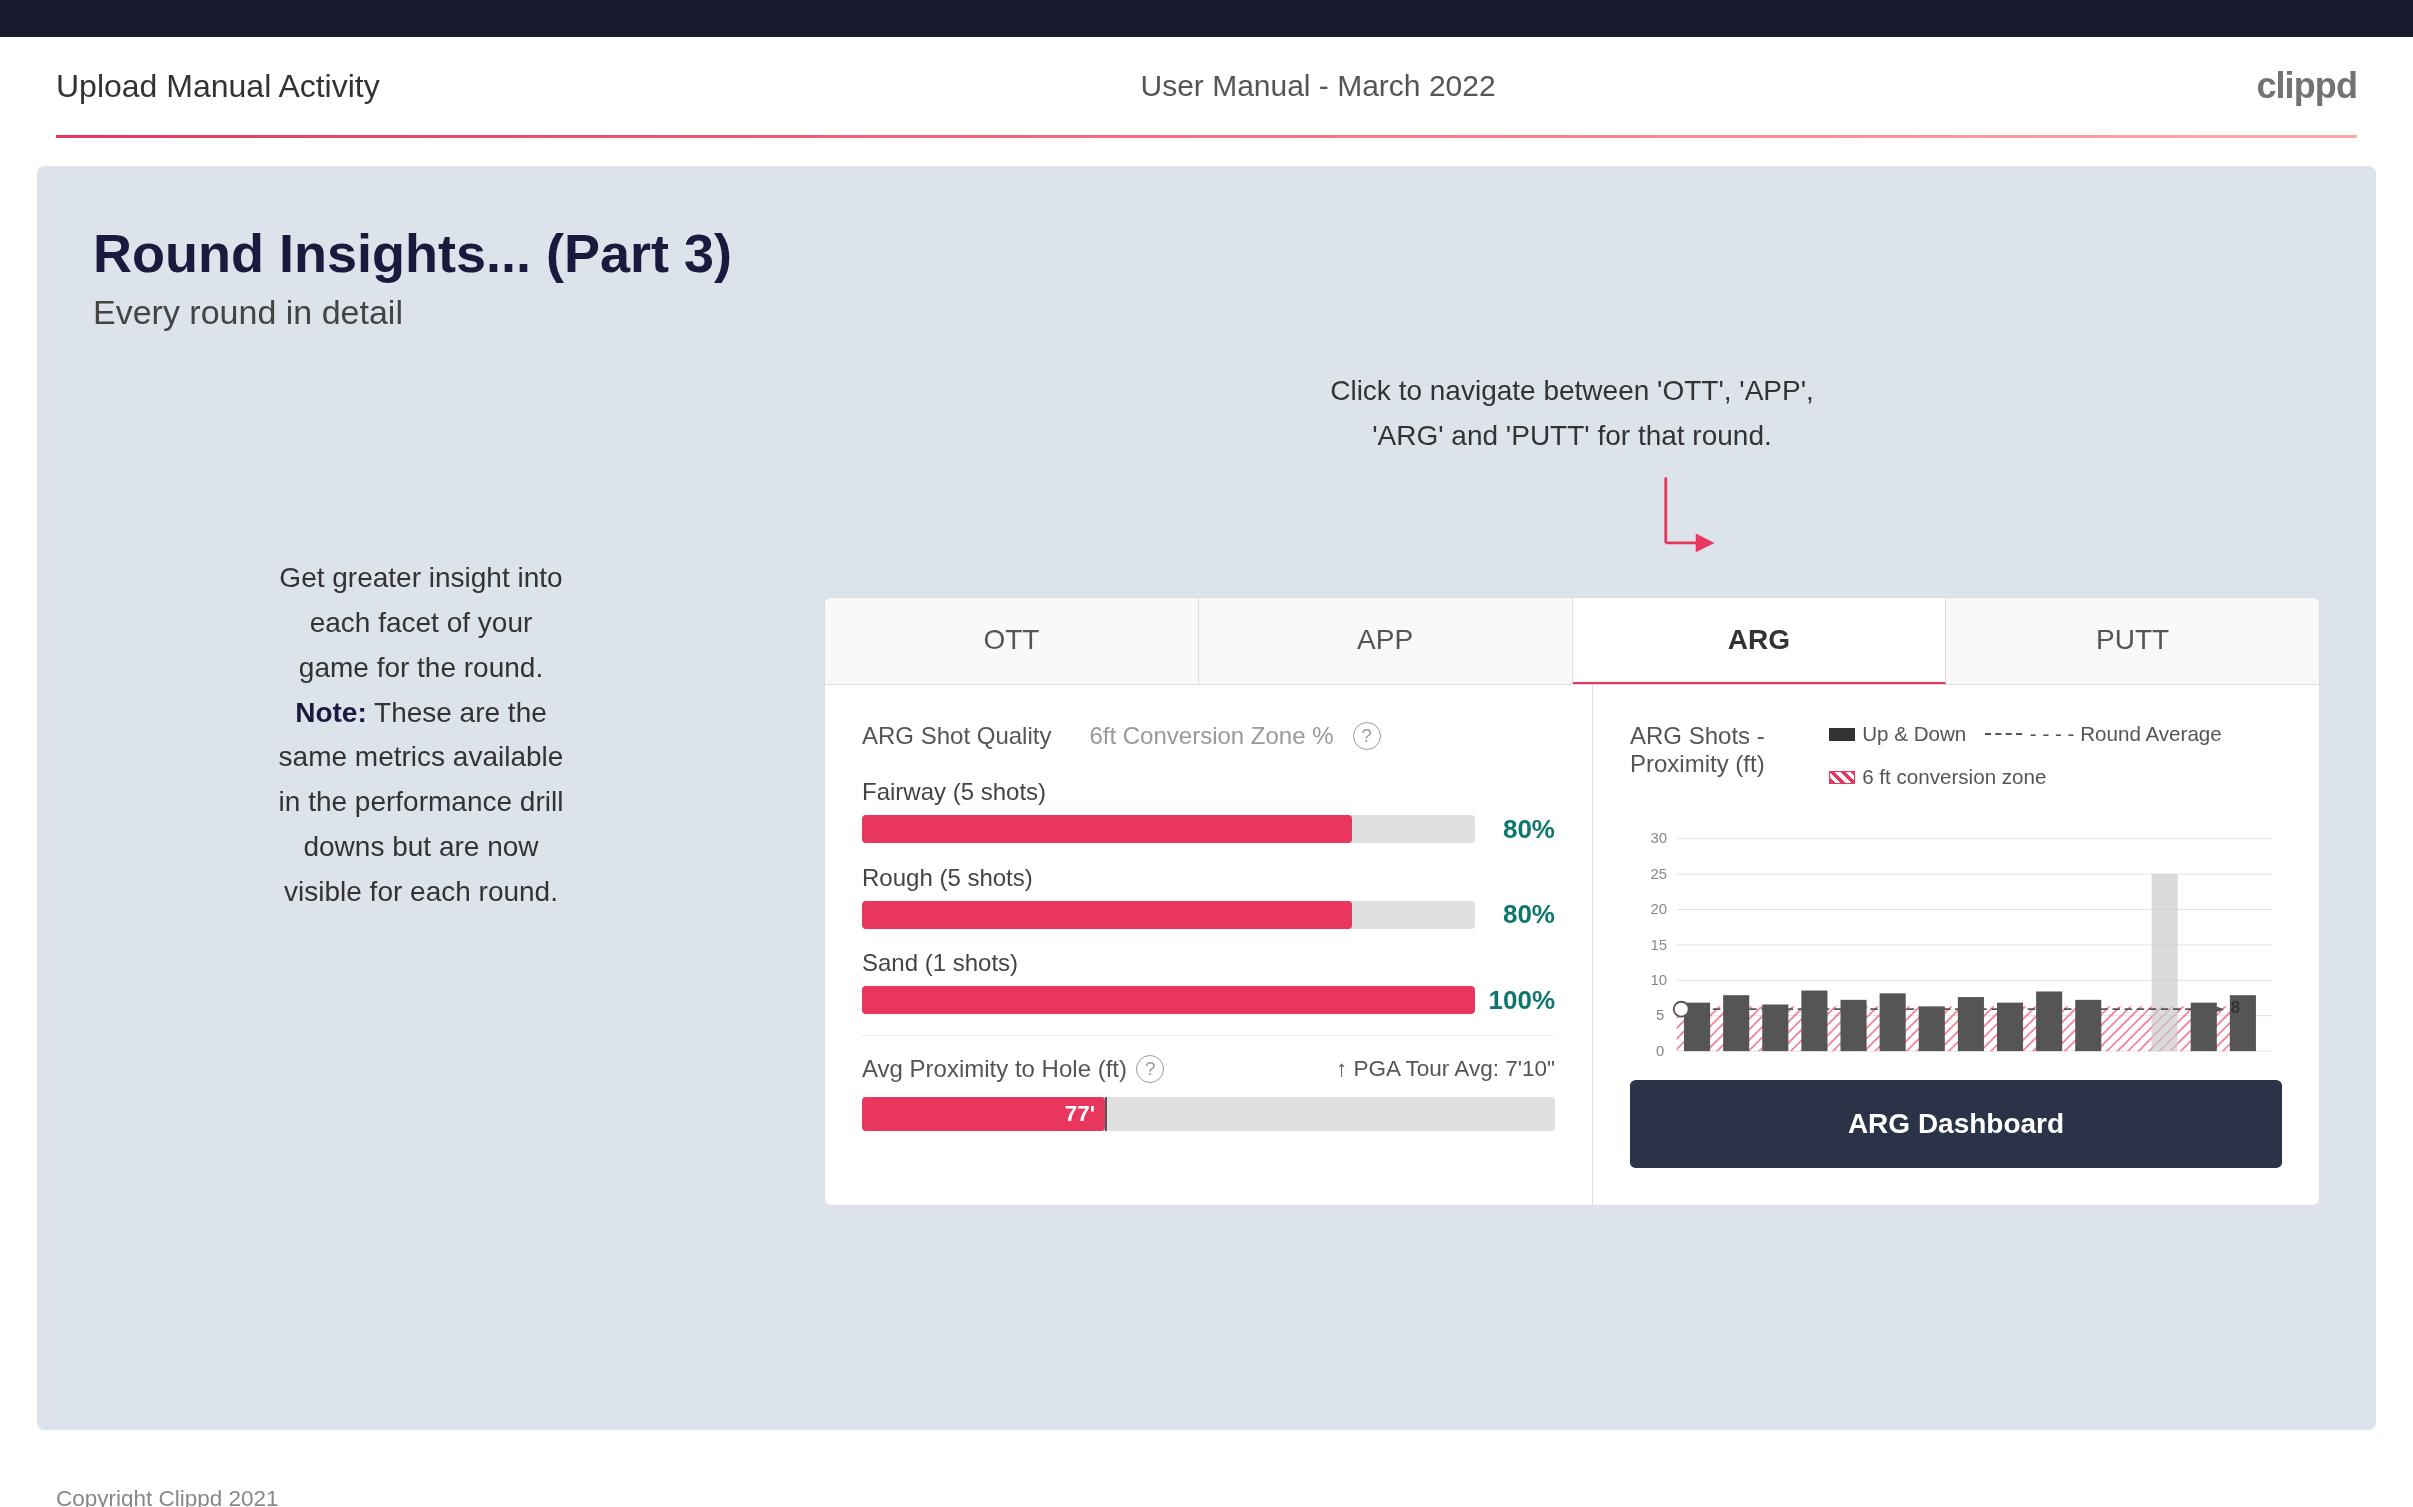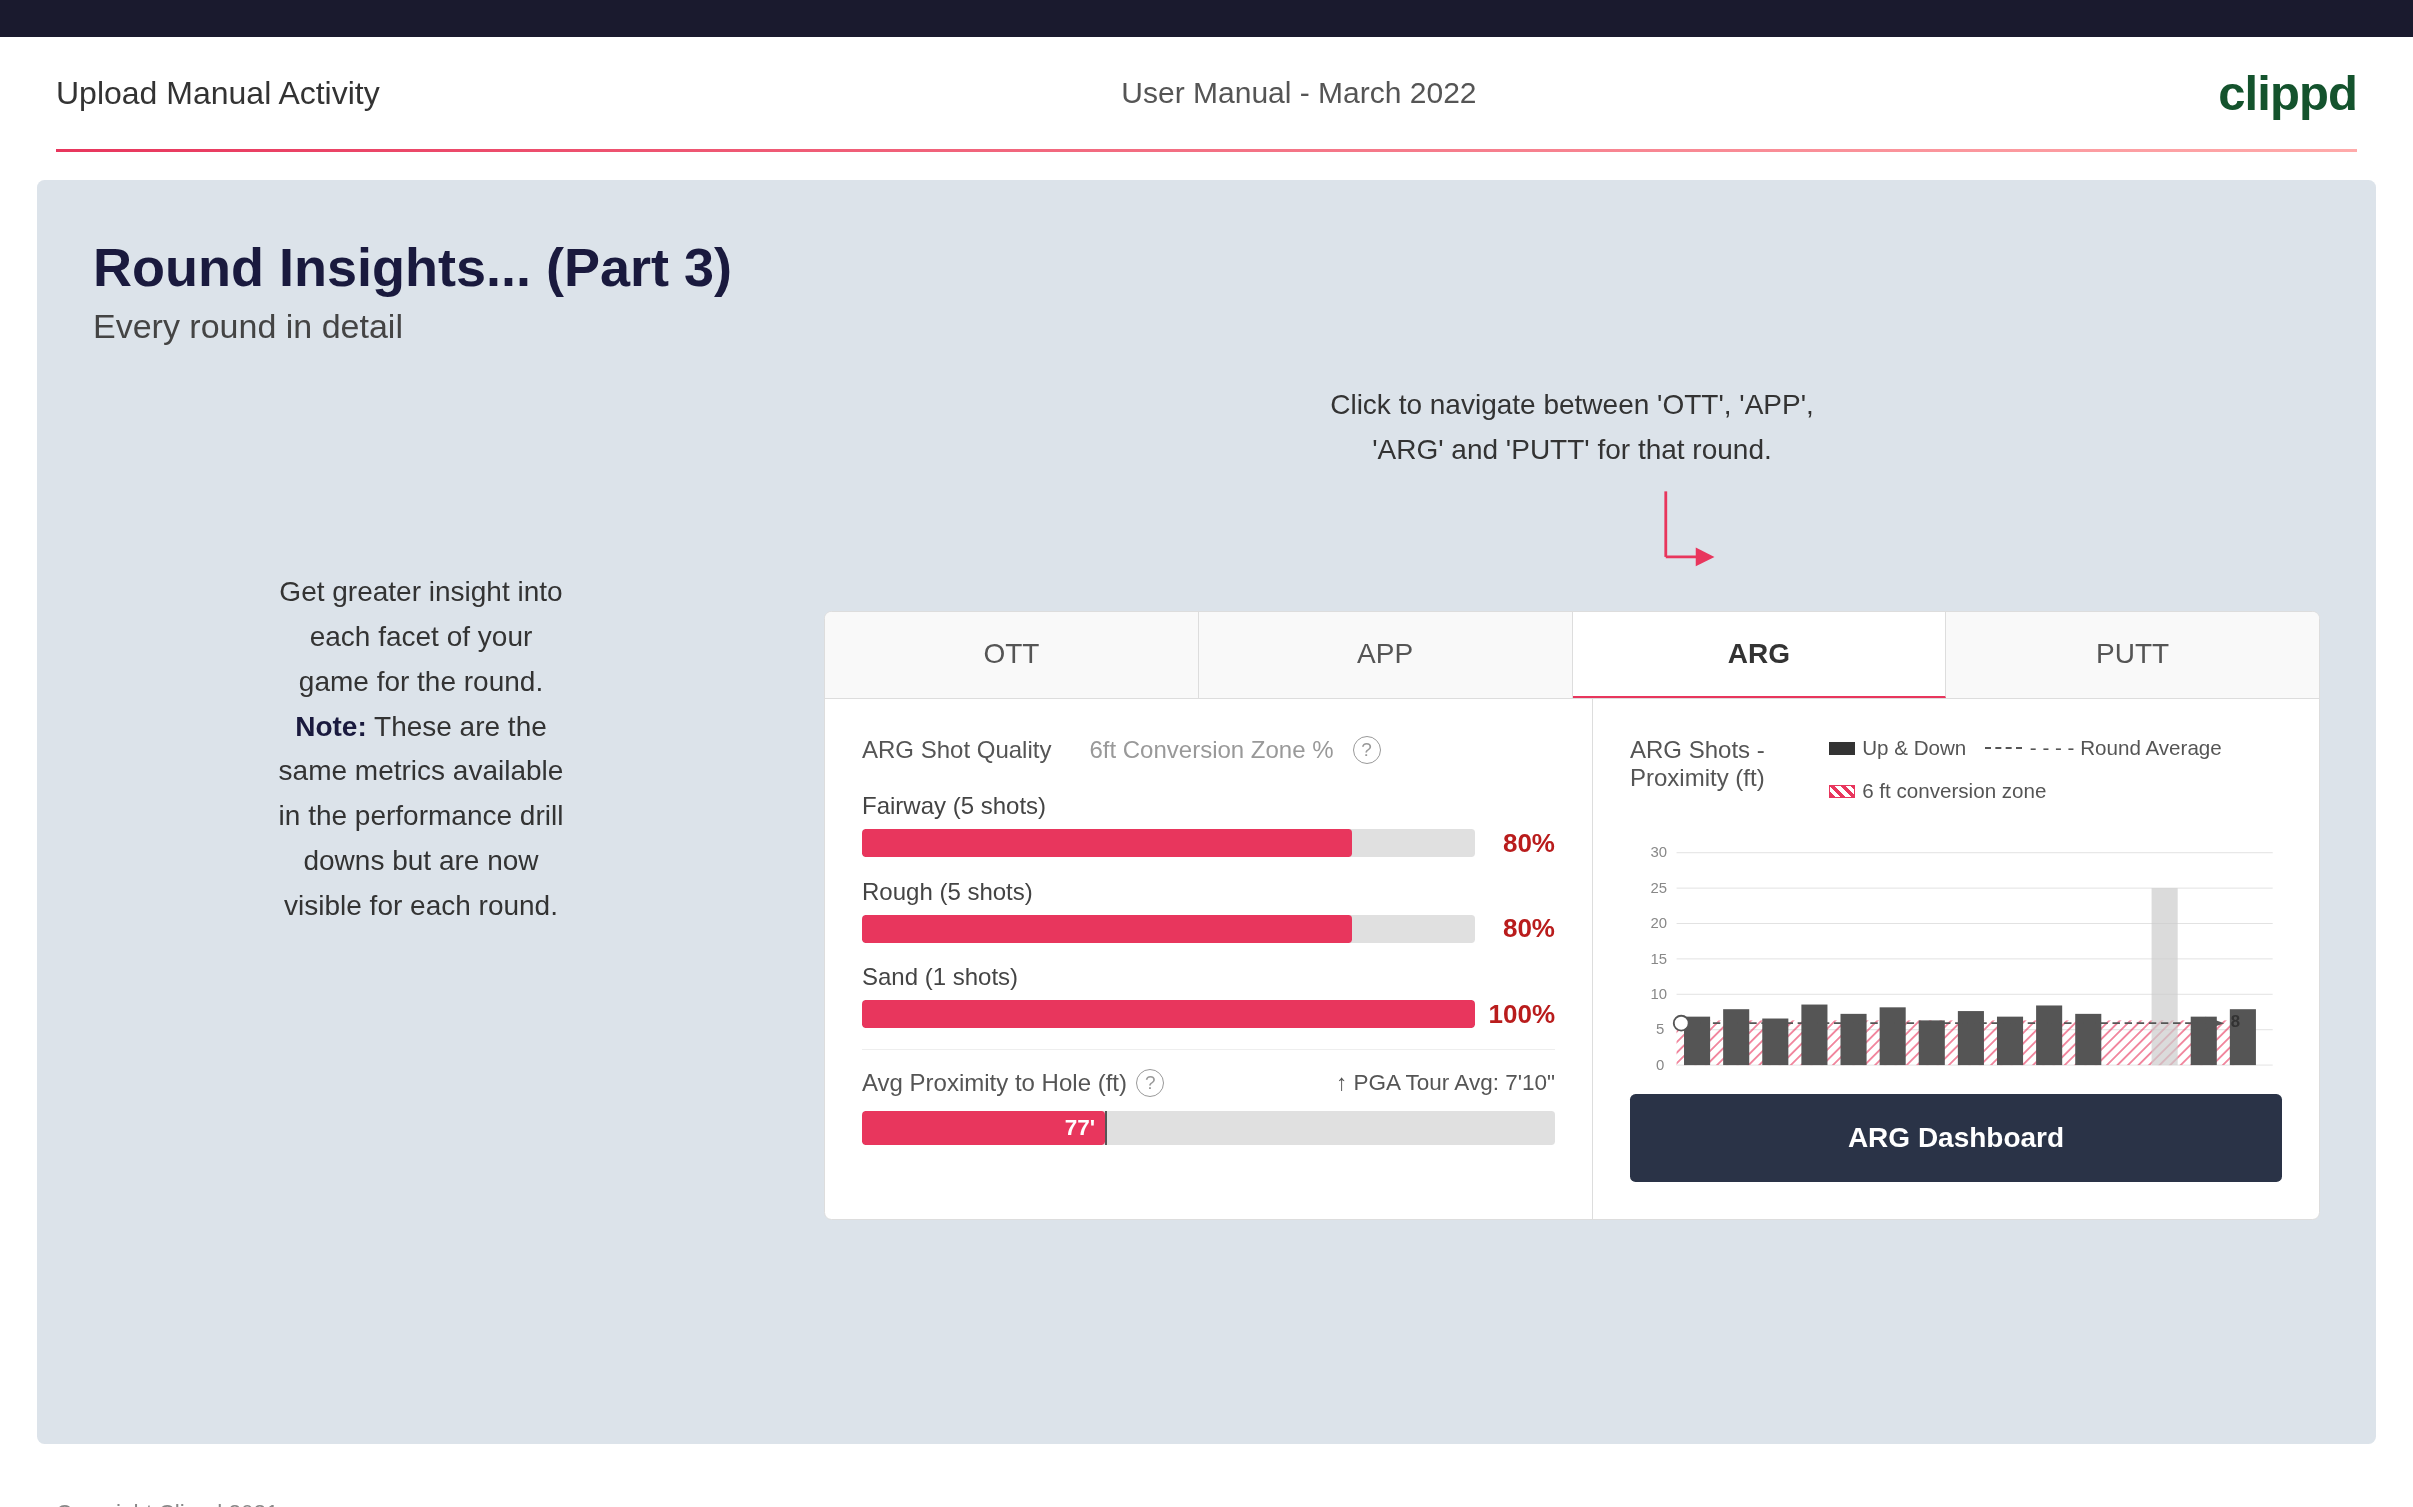--- a/index.html
+++ b/index.html
@@ -25,23 +25,23 @@
     .header-left {
       font-size: 32px;
       color: #333;
       font-weight: 400;
     }
     .header-center {
       font-size: 30px;
       color: #555;
     }
     .logo {
-      font-size: 49px;
+      font-size: 36px;
       font-weight: 700;
-      color: #14532d;
+      color: #737373;
       letter-spacing: -0.9px;
     }
     .divider {
       height: 2.8px;
       background: linear-gradient(to right, #e8365d, #ffaaaa);
       margin: 0 56px;
     }
     .main-content {
       background: #dce3ea;
       margin: 28px 37px;
@@ -183,21 +183,21 @@
       overflow: hidden;
     }
     .bar-fill-pink {
       height: 100%;
       background: #e8365d;
       border-radius: 3.7px;
     }
     .bar-pct {
       font-size: 26px;
       font-weight: 600;
-      color: #b91c1c;
+      color: #0f766e;
       min-width: 66px;
       text-align: right;
     }
     .proximity-section {
       padding-top: 19px;
       border-top: 0.9px solid #eee;
     }
     .proximity-header {
       display: flex;
       justify-content: space-between;

